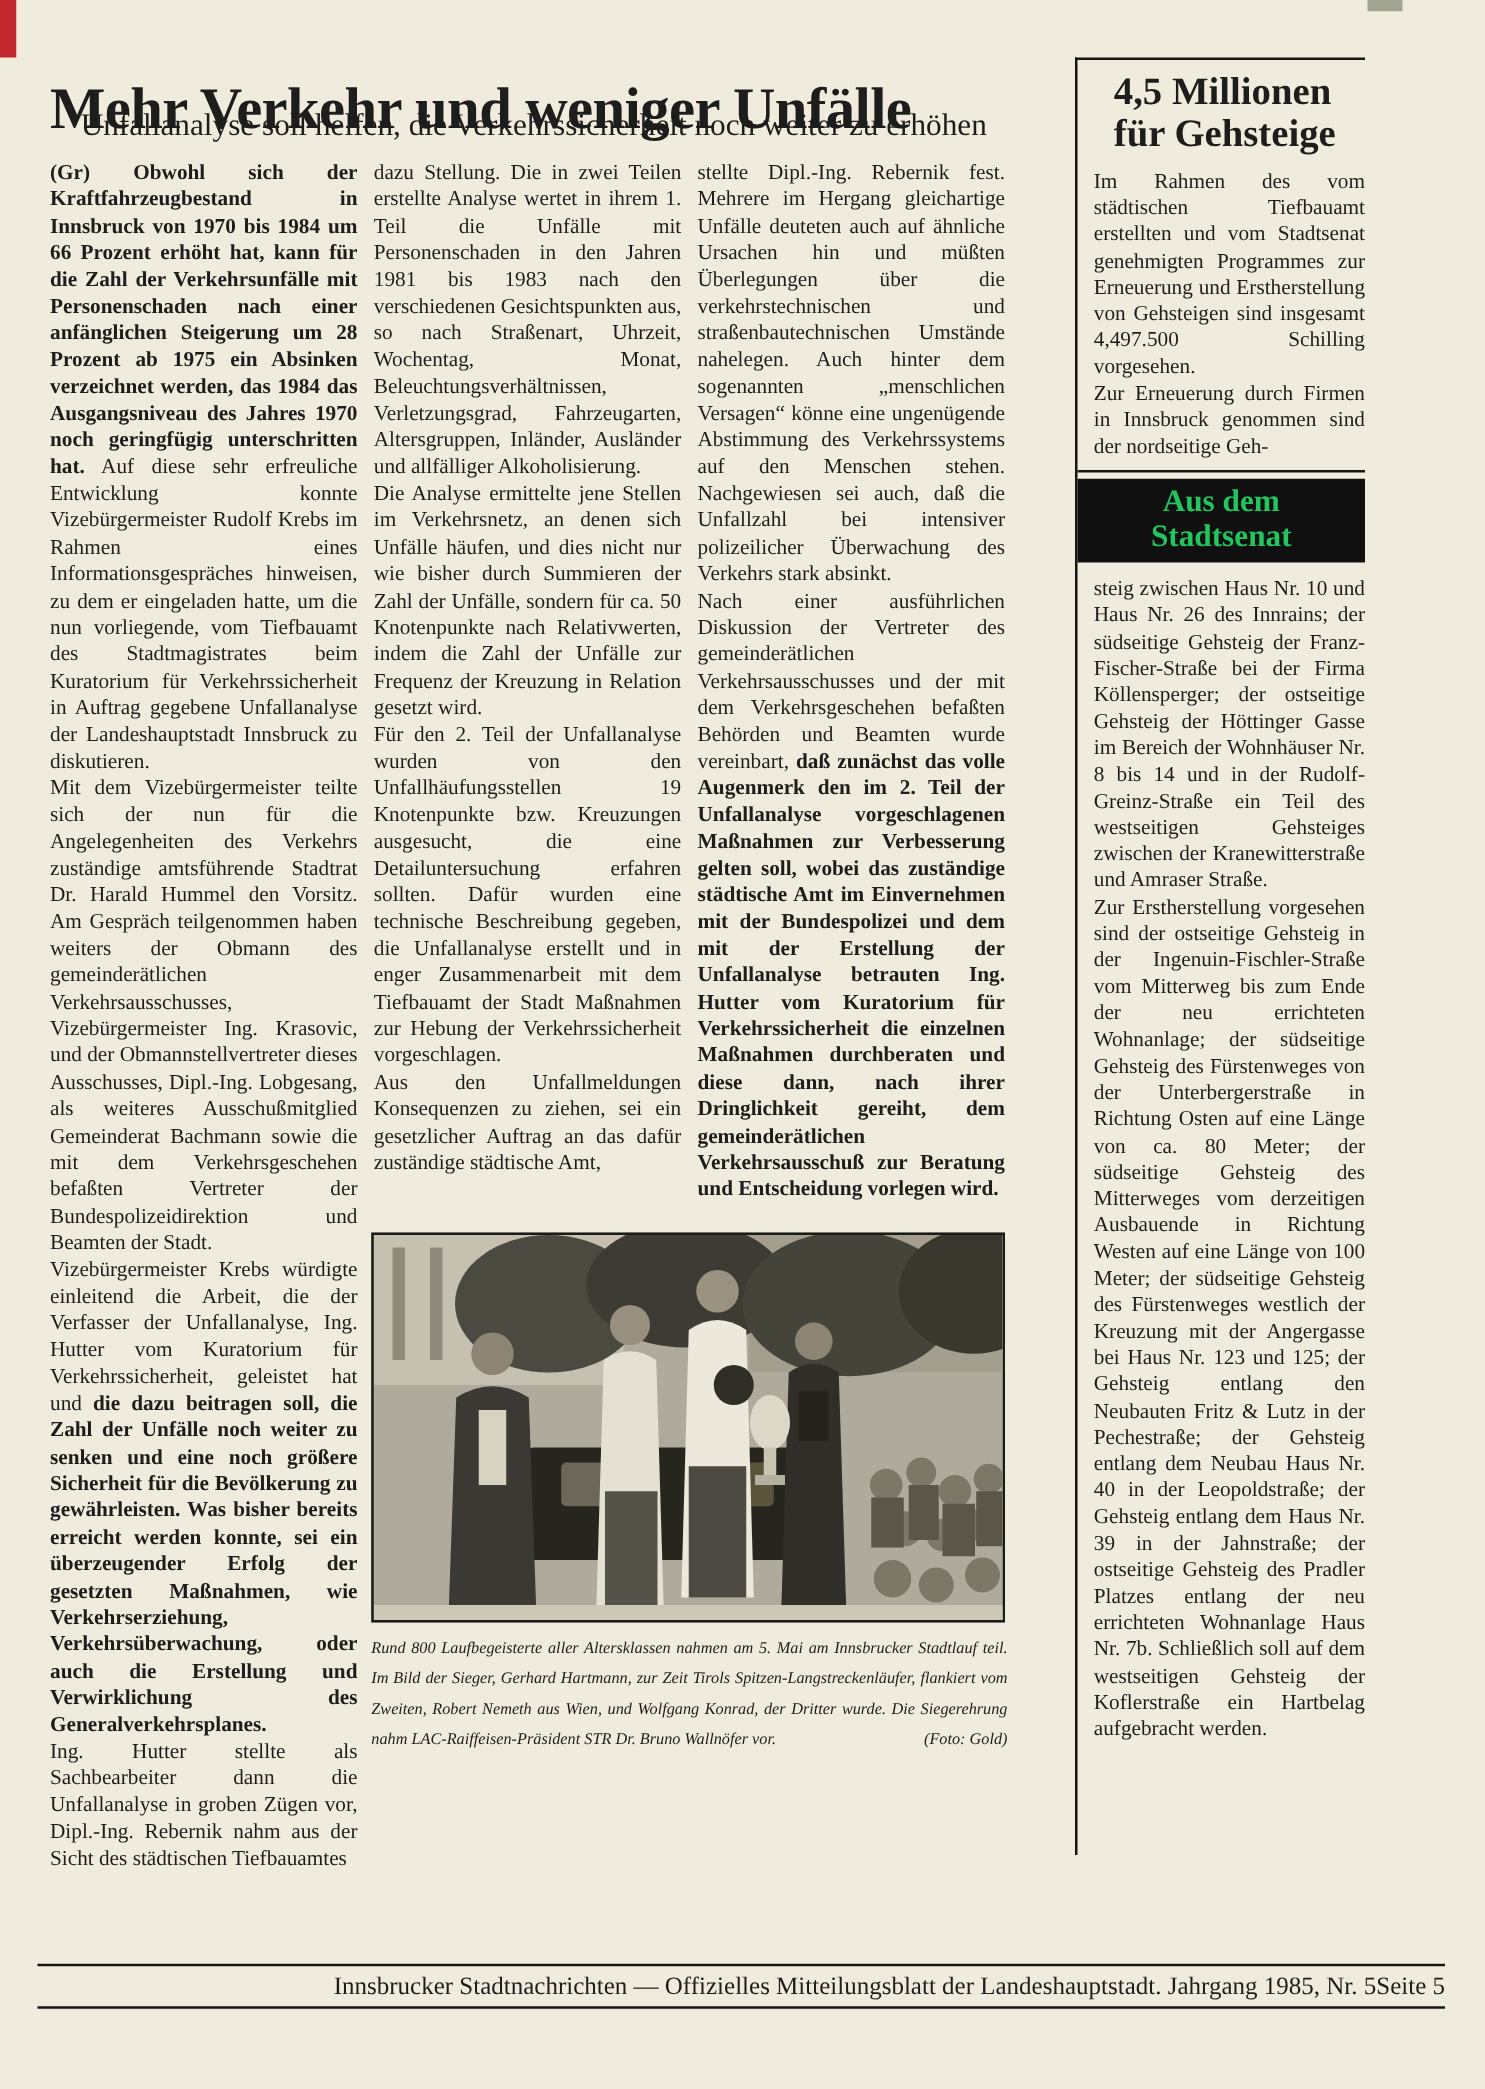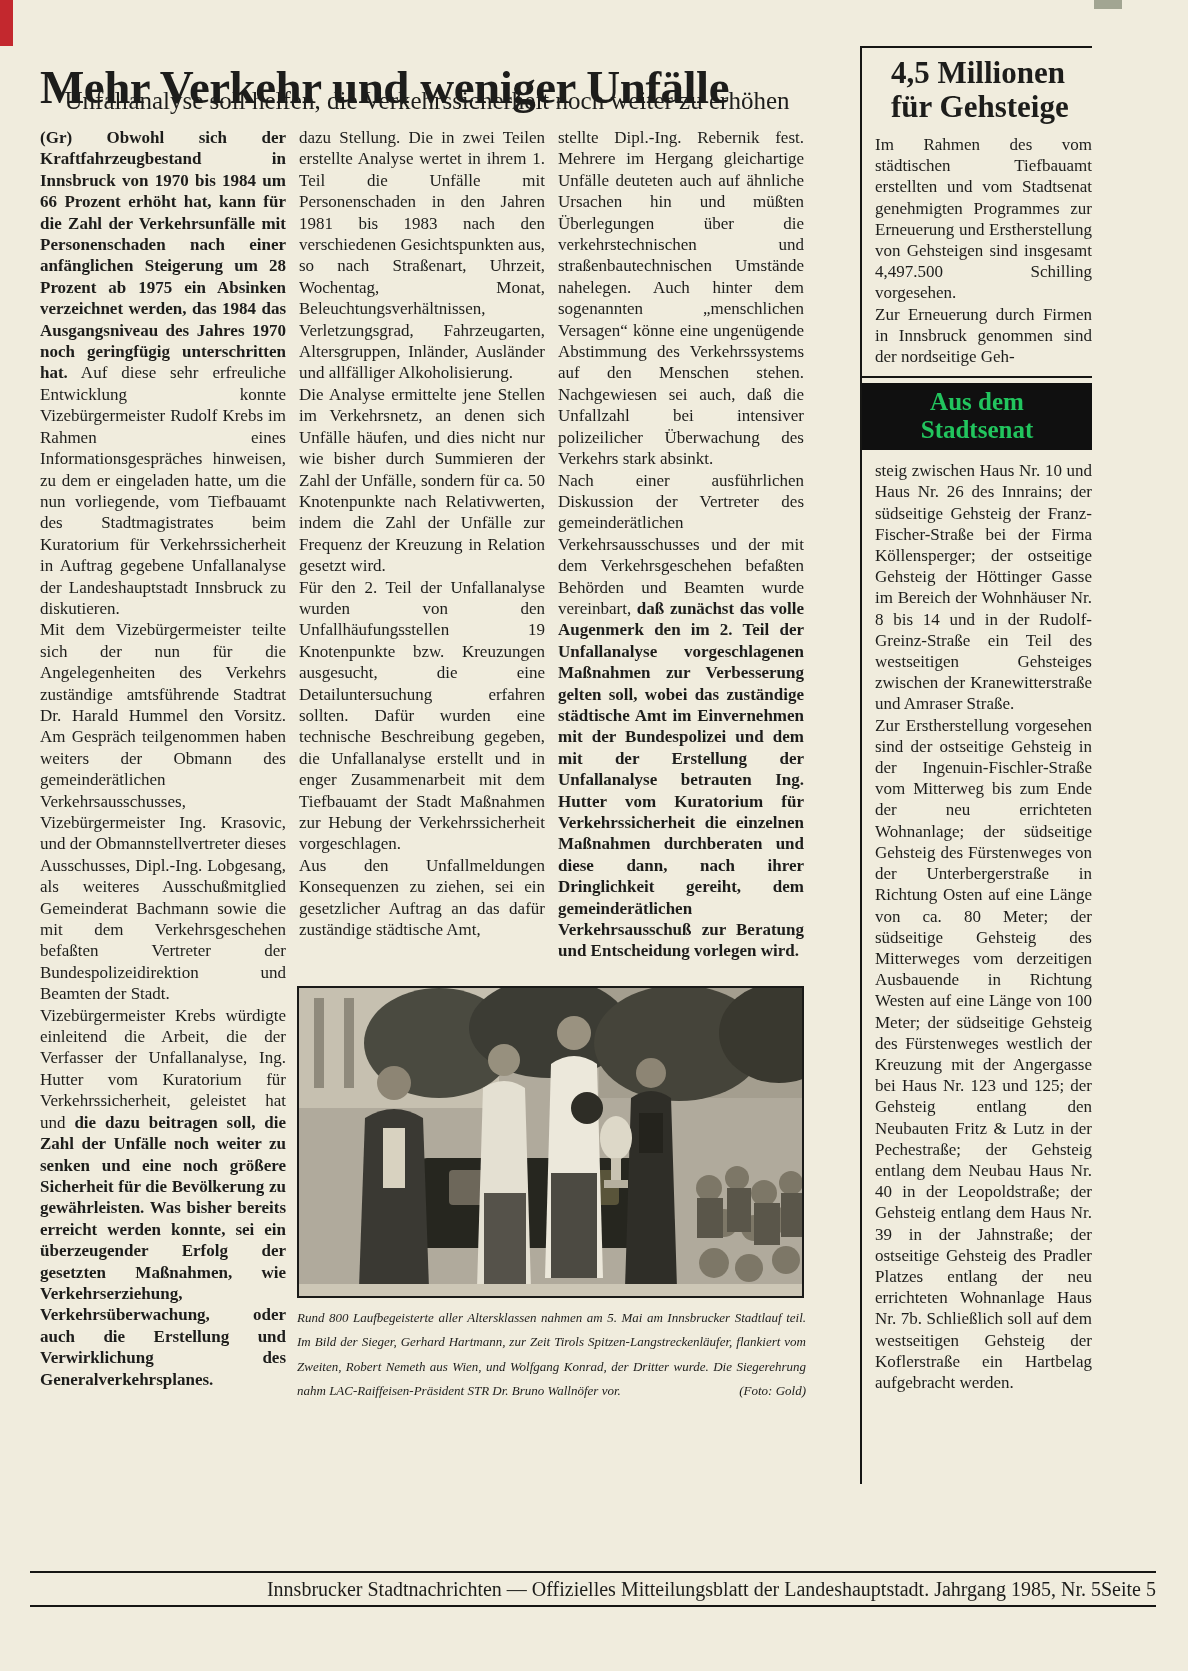--- a/index.html
+++ b/index.html
@@ -61,20 +61,21 @@
   <div class="reg-red"></div>
   <div class="reg-olive"></div>
 
   <h1 class="headline">Mehr Verkehr und weniger Unfälle</h1>
   <div class="subheadline">Unfallanalyse soll helfen, die Verkehrssicherheit noch weiter zu erhöhen</div>
 
   <div class="col col-1">
       <p><span class="b">(Gr) Obwohl sich der Kraftfahrzeugbestand in Innsbruck von 1970 bis 1984 um 66 Prozent erhöht hat, kann für die Zahl der Verkehrsunfälle mit Personenschaden nach einer anfänglichen Steigerung um 28 Prozent ab 1975 ein Absinken verzeichnet werden, das 1984 das Ausgangsniveau des Jahres 1970 noch geringfügig unterschritten hat.</span><span> Auf diese sehr erfreuliche Entwicklung konnte Vizebürgermeister Rudolf Krebs im Rahmen eines Informationsgespräches hinweisen, zu dem er eingeladen hatte, um die nun vorliegende, vom Tiefbauamt des Stadtmagistrates beim Kuratorium für Verkehrssicherheit in Auftrag gegebene Unfallanalyse der Landeshauptstadt Innsbruck zu diskutieren.</span></p>
       <p><span>Mit dem Vizebürgermeister teilte sich der nun für die Angelegenheiten des Verkehrs zuständige amtsführende Stadtrat Dr. Harald Hummel den Vorsitz. Am Gespräch teilgenommen haben weiters der Obmann des gemeinderätlichen Verkehrsausschusses, Vizebürgermeister Ing. Krasovic, und der Obmannstellvertreter dieses Ausschusses, Dipl.-Ing. Lobgesang, als weiteres Ausschußmitglied Gemeinderat Bachmann sowie die mit dem Verkehrsgeschehen befaßten Vertreter der Bundespolizeidirektion und Beamten der Stadt.</span></p>
       <p><span>Vizebürgermeister Krebs würdigte einleitend die Arbeit, die der Verfasser der Unfallanalyse, Ing. Hutter vom Kuratorium für Verkehrssicherheit, geleistet hat und </span><span class="b">die dazu beitragen soll, die Zahl der Unfälle noch weiter zu senken und eine noch größere Sicherheit für die Bevölkerung zu gewährleisten. Was bisher bereits erreicht werden konnte, sei ein überzeugender Erfolg der gesetzten Maßnahmen, wie Verkehrserziehung, Verkehrsüberwachung, oder auch die Erstellung und Verwirklichung des Generalverkehrsplanes.</span></p>
+      <p><span>Ing. Hutter stellte als Sachbearbeiter dann die Unfallanalyse in groben Zügen vor, Dipl.-Ing. Rebernik nahm aus der Sicht des städtischen Tiefbauamtes</span></p>
     </div>
   <div class="col col-2">
       <p><span>dazu Stellung. Die in zwei Teilen erstellte Analyse wertet in ihrem 1. Teil die Unfälle mit Personenschaden in den Jahren 1981 bis 1983 nach den verschiedenen Gesichtspunkten aus, so nach Straßenart, Uhrzeit, Wochentag, Monat, Beleuchtungsverhältnissen, Verletzungsgrad, Fahrzeugarten, Altersgruppen, Inländer, Ausländer und allfälliger Alkoholisierung.</span></p>
       <p><span>Die Analyse ermittelte jene Stellen im Verkehrsnetz, an denen sich Unfälle häufen, und dies nicht nur wie bisher durch Summieren der Zahl der Unfälle, sondern für ca. 50 Knotenpunkte nach Relativwerten, indem die Zahl der Unfälle zur Frequenz der Kreuzung in Relation gesetzt wird.</span></p>
       <p><span>Für den 2. Teil der Unfallanalyse wurden von den Unfallhäufungsstellen 19 Knotenpunkte bzw. Kreuzungen ausgesucht, die eine Detailuntersuchung erfahren sollten. Dafür wurden eine technische Beschreibung gegeben, die Unfallanalyse erstellt und in enger Zusammenarbeit mit dem Tiefbauamt der Stadt Maßnahmen zur Hebung der Verkehrssicherheit vorgeschlagen.</span></p>
       <p><span>Aus den Unfallmeldungen Konsequenzen zu ziehen, sei ein gesetzlicher Auftrag an das dafür zuständige städtische Amt,</span></p>
     </div>
   <div class="col col-3">
       <p><span>stellte Dipl.-Ing. Rebernik fest. Mehrere im Hergang gleichartige Unfälle deuteten auch auf ähnliche Ursachen hin und müßten Überlegungen über die verkehrstechnischen und straßenbautechnischen Umstände nahelegen. Auch hinter dem sogenannten „menschlichen Versagen“ könne eine ungenügende Abstimmung des Verkehrssystems auf den Menschen stehen. Nachgewiesen sei auch, daß die Unfallzahl bei intensiver polizeilicher Überwachung des Verkehrs stark absinkt.</span></p>
       <p><span>Nach einer ausführlichen Diskussion der Vertreter des gemeinderätlichen Verkehrsausschusses und der mit dem Verkehrsgeschehen befaßten Behörden und Beamten wurde vereinbart, </span><span class="b">daß zunächst das volle Augenmerk den im 2. Teil der Unfallanalyse vorgeschlagenen Maßnahmen zur Verbesserung gelten soll, wobei das zuständige städtische Amt im Einvernehmen mit der Bundespolizei und dem mit der Erstellung der Unfallanalyse betrauten Ing. Hutter vom Kuratorium für Verkehrssicherheit die einzelnen Maßnahmen durchberaten und diese dann, nach ihrer Dringlichkeit gereiht, dem gemeinderätlichen Verkehrsausschuß zur Beratung und Entscheidung vorlegen wird.</span></p>

